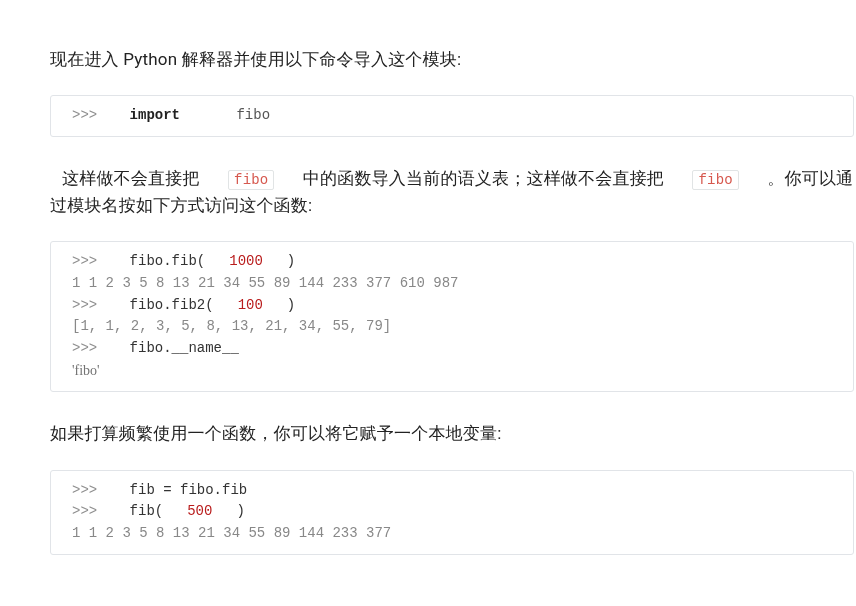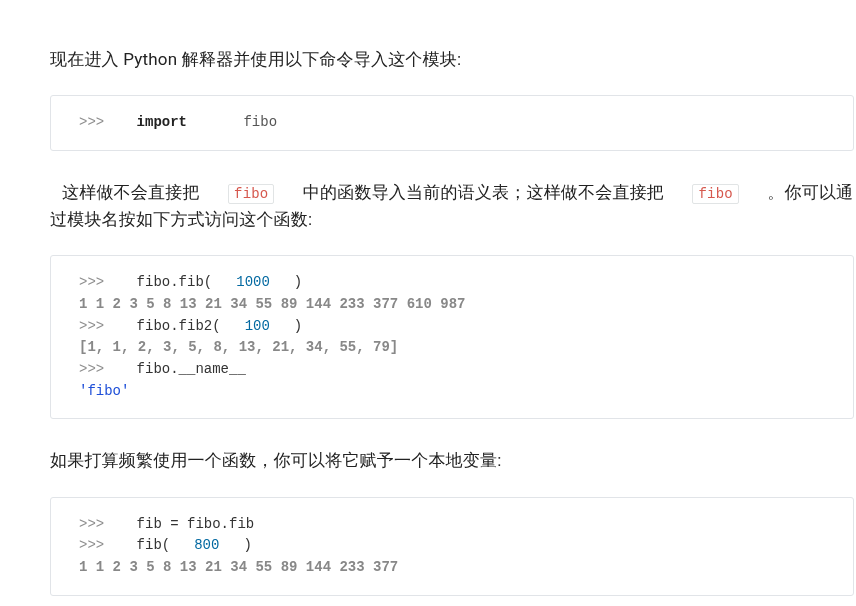--- a/index.html
+++ b/index.html
@@ -18,48 +18,48 @@
   }
   .para {
     margin-bottom: 22px;
     margin-top: 8px;
     letter-spacing: 0.2px;
   }
   .codebox {
     border: 1px solid #e1e4e8;
     border-radius: 3px;
     background: #fff;
-    padding: 16px;
+    padding: 9px;
     font-family: SFMono-Regular, Menlo, Monaco, Consolas, "Liberation Mono", "Courier New", monospace;
     font-size: 14px;
     line-height: 1.55;
     color: #333;
     margin-bottom: 28px;
     white-space: pre-wrap;
     overflow-x: auto;
   }
   .codebox .go {
     color: #888; 
-    font-weight: bold;
   }
   .codebox .gp {
     color: #8f8f8f; 
   }
   .codebox .kw {
     color: #222;
     font-weight: 700;
   }
   .codebox .nn {
     color: #555;
   }
   .codebox .num {
-    color: #0369a1;
+    color: #b91c1c;
   }
   .codebox .str {
-    color: #1d4ed8;
+    color: #737373;
+    font-family: Liberation Serif, serif;
   }
   code.inline {
     border: 1px solid #e1e4e5;
     background: #fff;
     color: #d6584e;
     padding: 1px 5px;
     font-family: SFMono-Regular, Menlo, Monaco, Consolas, "Liberation Mono", "Courier New", monospace;
     font-size: 14px;
     border-radius: 2px;
   }
@@ -78,14 +78,14 @@
 <div class="codebox"><span class="gp">&gt;&gt;&gt; </span><span>fibo.fib(</span><span class="num">1000</span><span>)</span>
 <span class="go">1 1 2 3 5 8 13 21 34 55 89 144 233 377 610 987</span>
 <span class="gp">&gt;&gt;&gt; </span><span>fibo.fib2(</span><span class="num">100</span><span>)</span>
 <span class="go">[1, 1, 2, 3, 5, 8, 13, 21, 34, 55, 79]</span>
 <span class="gp">&gt;&gt;&gt; </span><span>fibo.__name__</span>
 <span class="str">'fibo'</span></div>
 
 <p class="para">如果打算频繁使用一个函数，你可以将它赋予一个本地变量:</p>
 
 <div class="codebox"><span class="gp">&gt;&gt;&gt; </span><span>fib = fibo.fib</span>
-<span class="gp">&gt;&gt;&gt; </span><span>fib(</span><span class="num">800</span><span>)</span>
+<span class="gp">&gt;&gt;&gt; </span><span>fib(</span><span class="num">500</span><span>)</span>
 <span class="go">1 1 2 3 5 8 13 21 34 55 89 144 233 377</span></div>
 
 </body></html>

